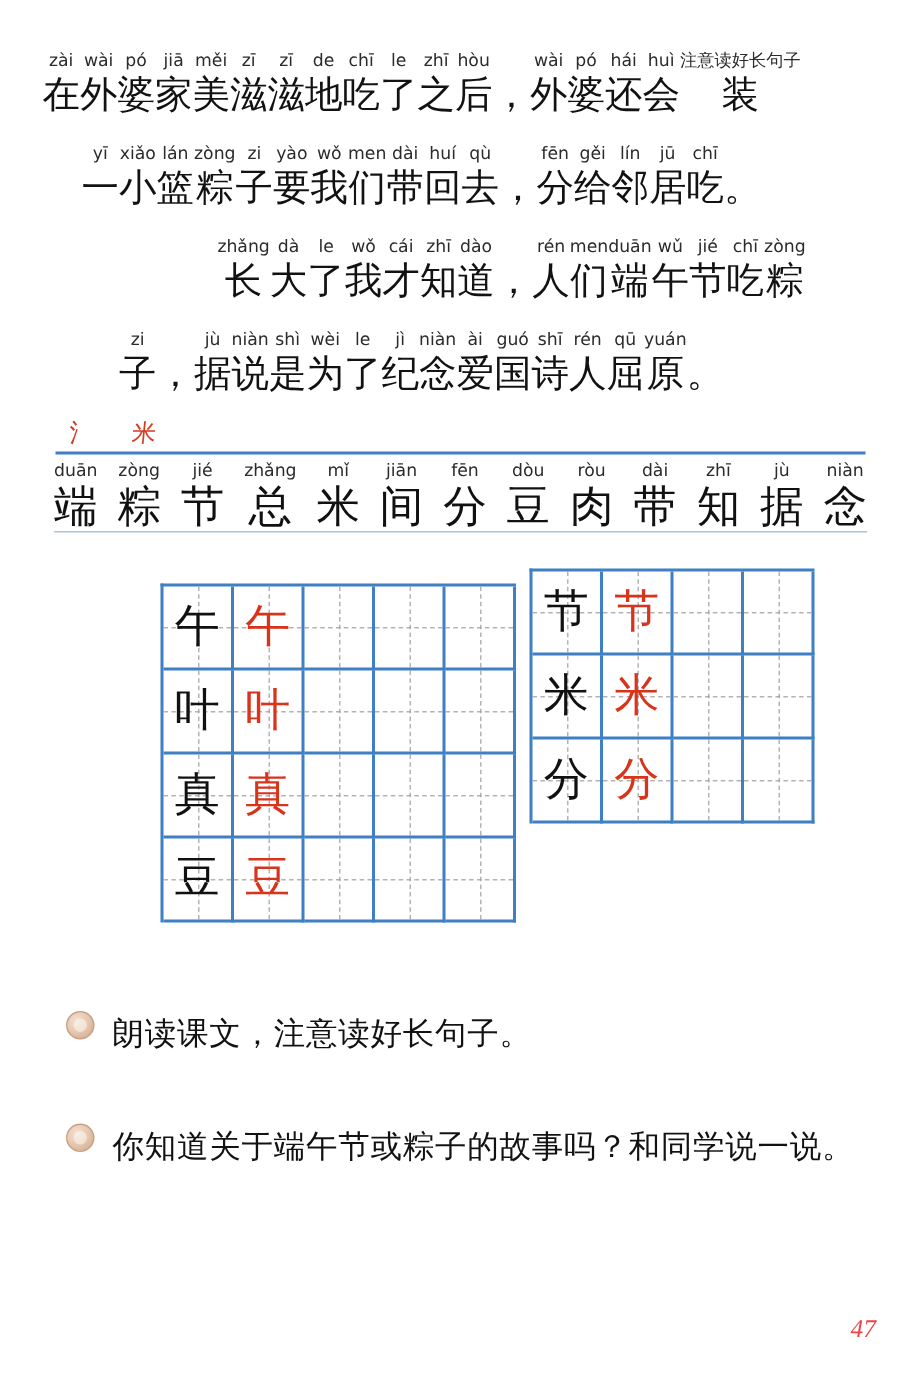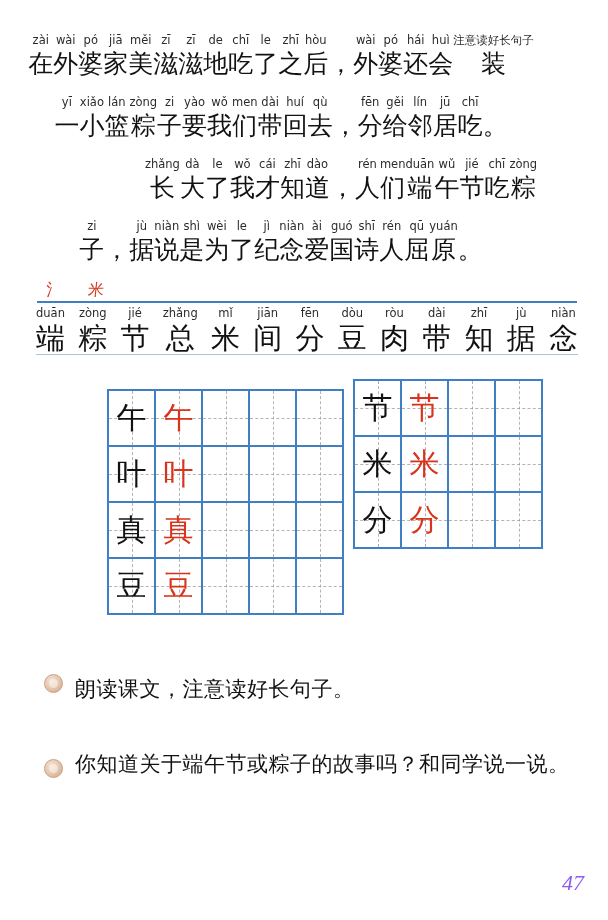--- a/index.html
+++ b/index.html
@@ -191,21 +191,21 @@
 
   
   .exercise {
     position: absolute;
     left: 44px;
     display: flex;
     align-items: center;
     white-space: nowrap;
   }
   #exercise-1 { top: 663px; }
-  #exercise-2 { top: 738px; align-items: flex-end; }
+  #exercise-2 { top: 738px; }
 
   .ex-bullet {
     width: 19px;
     height: 19px;
     border-radius: 50%;
     background: radial-gradient(circle at 36% 32%, #f3e0d2 0%, #e7c9b2 46%, #cfa685 100%);
     border: 1px solid #c9a184;
     margin-right: 12px;
     flex: 0 0 auto;
     position: relative;
@@ -227,22 +227,22 @@
     letter-spacing: 0.5px;
     margin-top: 12px;
   }
 
   
   #page-number {
     position: absolute;
     right: 24px;
     bottom: 24px;
     font-family: "Liberation Serif", "DejaVu Serif", serif;
-    font-size: 22px;
-    color: #8b5cf6;
+    font-size: 17px;
+    color: #ef4444;
     font-style: italic;
   }
 </style>
 </head>
 <body>
 
 <div class="page">
 
   <div class="passage" id="passage-root">
       <div class="text-line indent-2">

